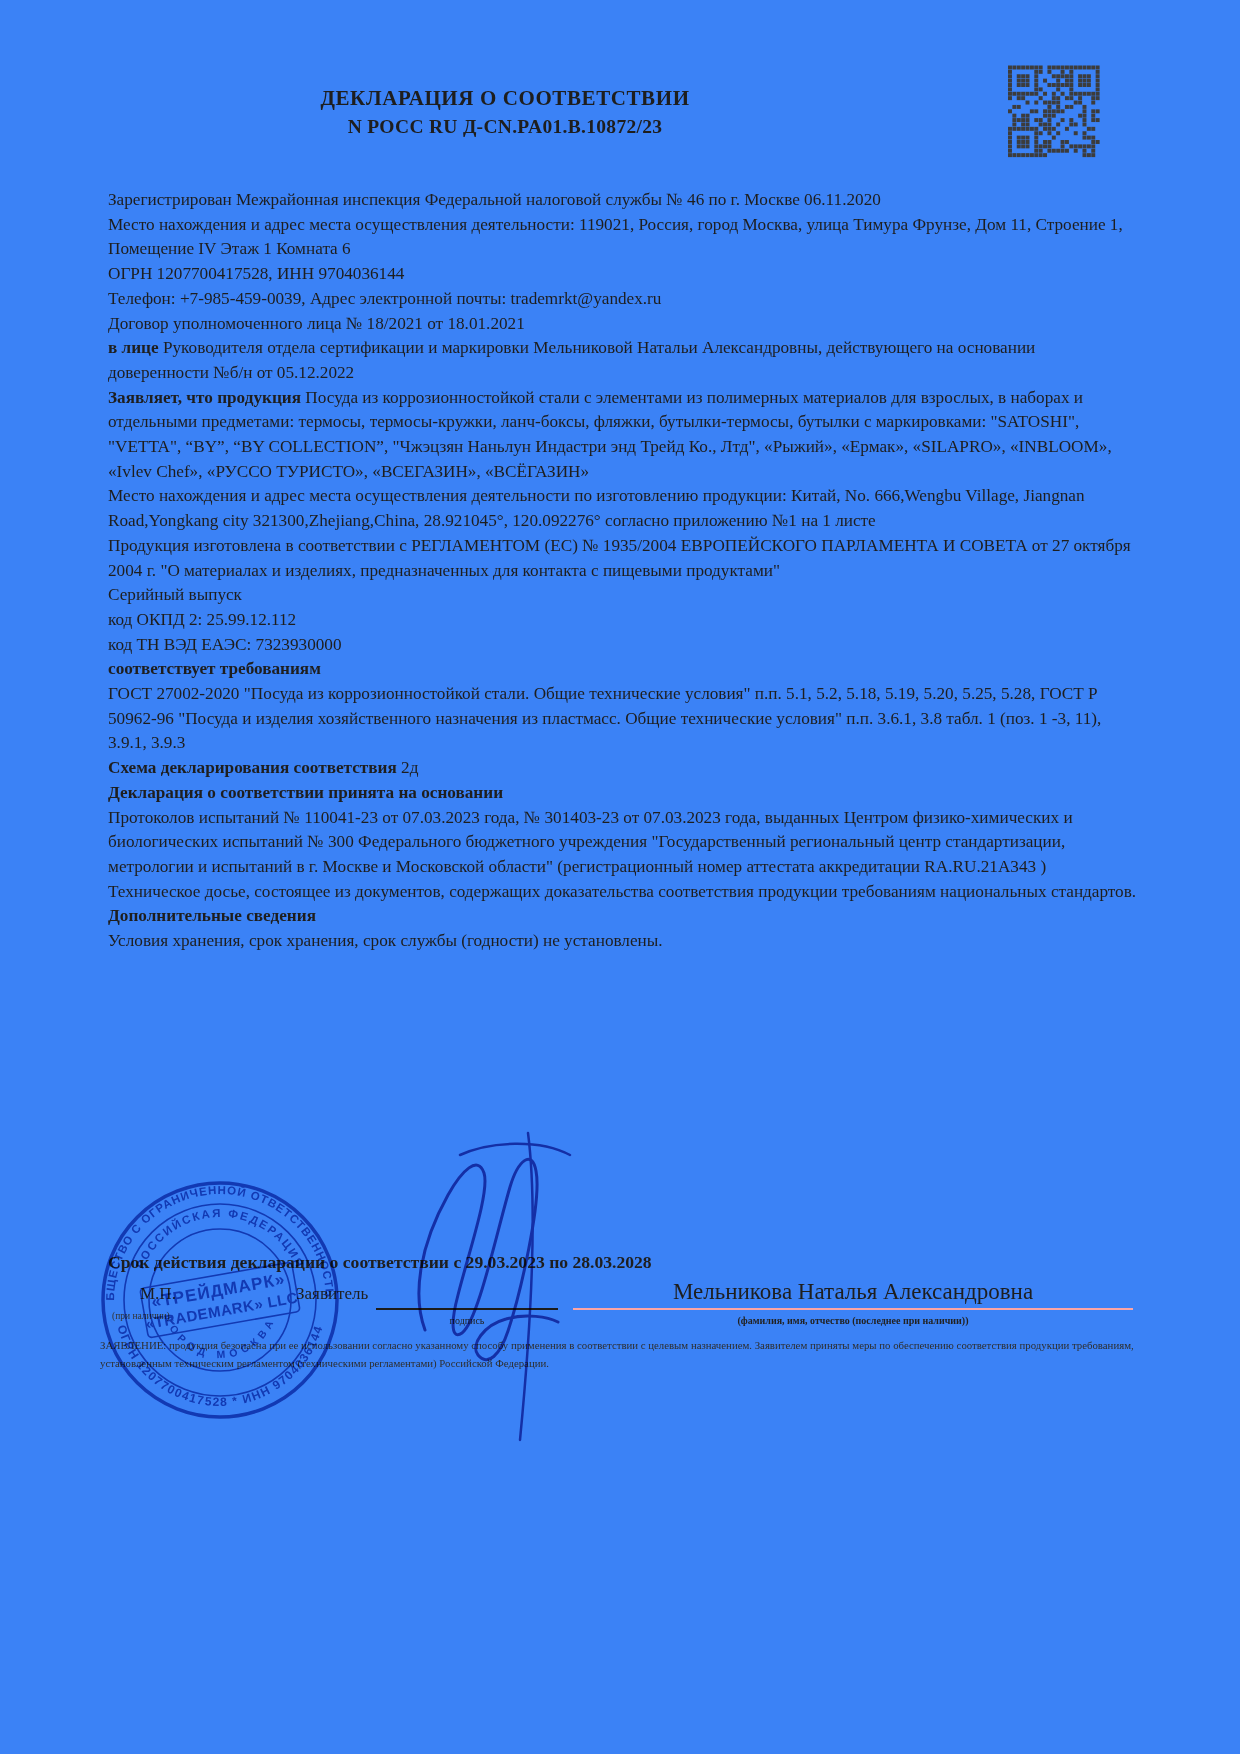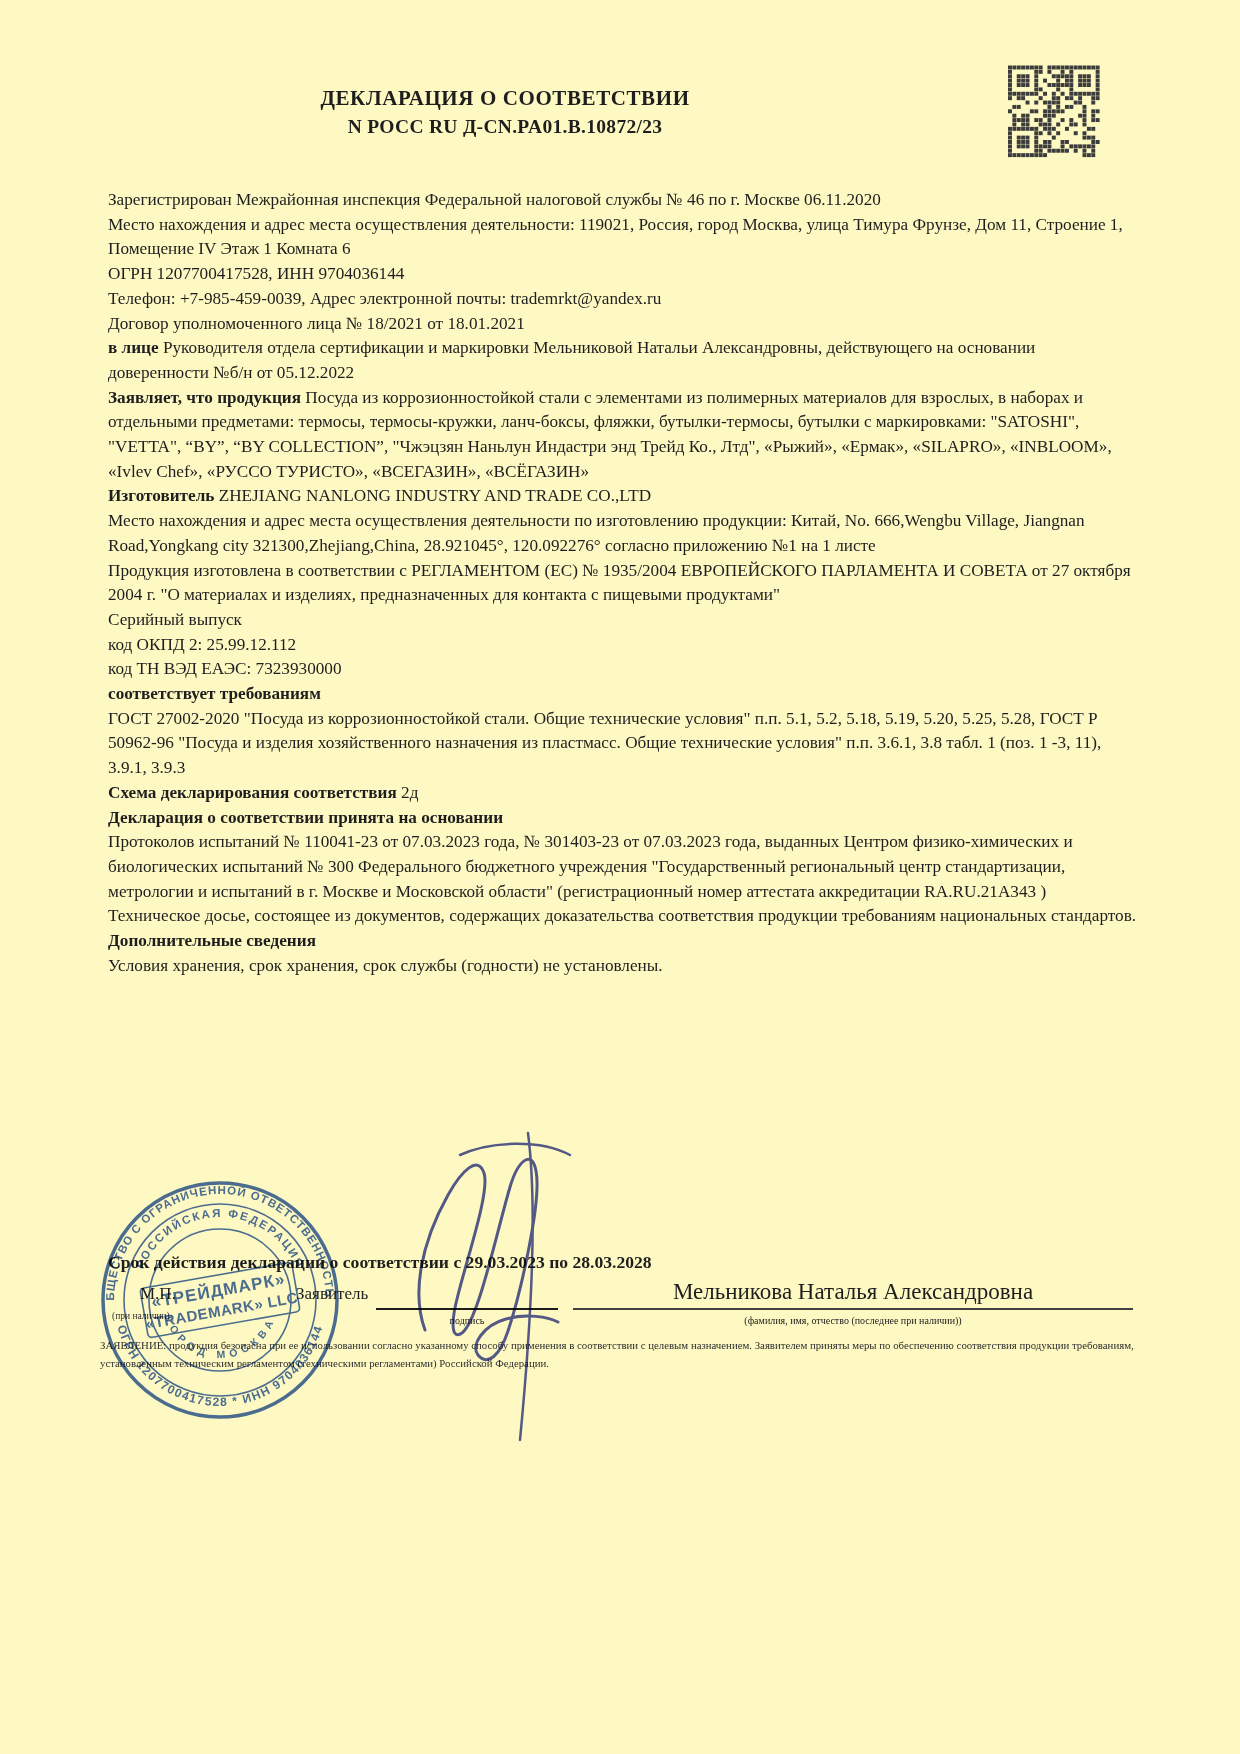--- a/index.html
+++ b/index.html
@@ -1,30 +1,30 @@
 <!DOCTYPE html>
 <html><head>
 <meta charset="utf-8">
 <style>
   html,body{margin:0;padding:0;background:#ffffff;}
-  .page{position:relative;width:1240px;height:1754px;background:#fef9c3;overflow:hidden;
+  .page{position:relative;width:1240px;height:1754px;background:#3b82f6;overflow:hidden;
         font-family:"Liberation Serif",serif;color:#1e1e1e;}
   .title-block{position:absolute;left:240px;top:86px;width:530px;text-align:center;}
   .t1{font-weight:700;font-size:21px;letter-spacing:.6px;}
   .t2{font-weight:700;font-size:19.5px;margin-top:5px;letter-spacing:.3px;}
   .content{position:absolute;left:108px;top:188px;width:1032px;font-size:17.2px;line-height:24.7px;}
   .content p{margin:0;}
   .content b{font-weight:700;}
   .validity{position:absolute;left:108px;top:1252px;font-weight:700;font-size:17.6px;}
   .mp{position:absolute;left:140px;top:1284px;font-size:17px;}
   .mp-sub{position:absolute;left:112px;top:1311px;font-size:9.5px;color:#333;}
   .applicant{position:absolute;left:296px;top:1284px;font-size:17px;}
   .sig-line{position:absolute;left:376px;top:1308px;width:182px;border-top:2px solid #1c1c1c;text-align:center;}
   .name{position:absolute;left:573px;top:1279px;width:560px;text-align:center;font-size:23px;}
-  .name-line{position:absolute;left:573px;top:1308px;width:560px;border-top:2px solid #404040;text-align:center;}
+  .name-line{position:absolute;left:573px;top:1308px;width:560px;border-top:2px solid #fca5a5;text-align:center;font-weight:bold;}
   .cap{font-size:10px;color:#222;}
   .fineprint{position:absolute;left:100px;top:1337px;width:1046px;font-size:10.8px;line-height:17.5px;color:#2e2e2e;}
   .qr{position:absolute;left:1008px;top:64px;width:92px;height:95px;}
   .qr rect{fill:#3c3c3c;}
   .stamp{position:absolute;left:95px;top:1175px;width:250px;height:250px;mix-blend-mode:multiply;opacity:.92;}
   .stamp text{fill:#3b63b4;font-family:"Liberation Sans",sans-serif;}
   .ring-text{font-size:11.5px;letter-spacing:1px;font-weight:600;}
   .ring-text-b{font-size:12px;letter-spacing:1.4px;font-weight:600;}
   .inner-top{font-size:11.5px;letter-spacing:2px;font-weight:600;}
   .inner-bottom{font-size:10.5px;letter-spacing:5px;font-weight:600;}
@@ -287,21 +287,20 @@
   </header>
 
   <main class="content">
     <p><b></b><span>Зарегистрирован Межрайонная инспекция Федеральной налоговой службы № 46 по г. Москве 06.11.2020</span></p>
     <p><b></b><span>Место нахождения и адрес места осуществления деятельности: 119021, Россия, город Москва, улица Тимура Фрунзе, Дом 11, Строение 1, Помещение IV Этаж 1 Комната 6</span></p>
     <p><b></b><span>ОГРН 1207700417528, ИНН 9704036144</span></p>
     <p><b></b><span>Телефон: +7-985-459-0039, Адрес электронной почты: trademrkt@yandex.ru</span></p>
     <p><b></b><span>Договор уполномоченного лица № 18/2021 от 18.01.2021</span></p>
     <p><b>в лице</b><span> Руководителя отдела сертификации и маркировки Мельниковой Натальи Александровны, действующего на основании доверенности №б/н от 05.12.2022</span></p>
     <p><b>Заявляет, что продукция</b><span> Посуда из коррозионностойкой стали с элементами из полимерных материалов для взрослых, в наборах и отдельными предметами: термосы, термосы-кружки, ланч-боксы, фляжки, бутылки-термосы, бутылки с маркировками: "SATOSHI", "VETTA", “BY”, “BY COLLECTION”, "Чжэцзян Наньлун Индастри энд Трейд Ко., Лтд", «Рыжий», «Ермак», «SILAPRO», «INBLOOM», «Ivlev Chef», «РУССО ТУРИСТО», «ВСЕГАЗИН», «ВСЁГАЗИН»</span></p>
-    <p><b>Изготовитель</b><span> ZHEJIANG NANLONG INDUSTRY AND TRADE CO.,LTD</span></p>
     <p><b></b><span>Место нахождения и адрес места осуществления деятельности по изготовлению продукции: Китай, No. 666,Wengbu Village, Jiangnan Road,Yongkang city 321300,Zhejiang,China, 28.921045°, 120.092276° согласно приложению №1 на 1 листе</span></p>
     <p><b></b><span>Продукция изготовлена в соответствии с РЕГЛАМЕНТОМ (ЕС) № 1935/2004 ЕВРОПЕЙСКОГО ПАРЛАМЕНТА И СОВЕТА от 27 октября 2004 г. "О материалах и изделиях, предназначенных для контакта с пищевыми продуктами"</span></p>
     <p><b></b><span>Серийный выпуск</span></p>
     <p><b></b><span>код ОКПД 2: 25.99.12.112</span></p>
     <p><b></b><span>код ТН ВЭД ЕАЭС: 7323930000</span></p>
     <p><b>соответствует требованиям</b><span></span></p>
     <p><b></b><span>ГОСТ 27002-2020 "Посуда из коррозионностойкой стали. Общие технические условия" п.п. 5.1, 5.2, 5.18, 5.19, 5.20, 5.25, 5.28, ГОСТ Р 50962-96 "Посуда и изделия хозяйственного назначения из пластмасс. Общие технические условия" п.п. 3.6.1, 3.8 табл. 1 (поз. 1 -3, 11), 3.9.1, 3.9.3</span></p>
     <p><b>Схема декларирования соответствия</b><span> 2д</span></p>
     <p><b>Декларация о соответствии принята на основании</b><span></span></p>
     <p><b></b><span>Протоколов испытаний № 110041-23 от 07.03.2023 года, № 301403-23 от 07.03.2023 года, выданных Центром физико-химических и биологических испытаний № 300 Федерального бюджетного учреждения "Государственный региональный центр стандартизации, метрологии и испытаний в г. Москве и Московской области" (регистрационный номер аттестата аккредитации RA.RU.21А343 )</span></p>

